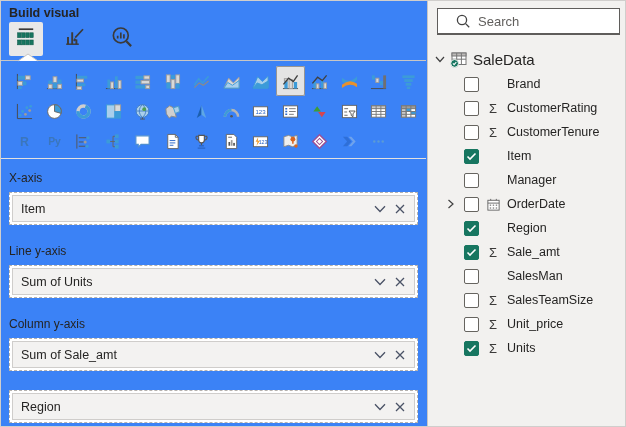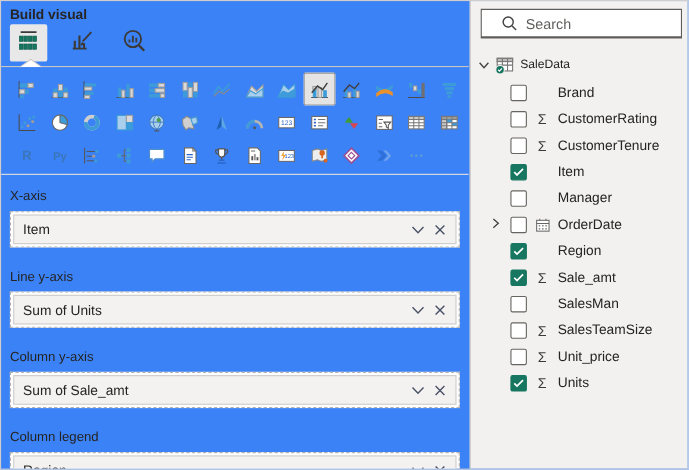--- a/index.html
+++ b/index.html
@@ -26,21 +26,21 @@
   .picons span{display:flex;cursor:pointer;}
   
   .right{position:absolute;left:426px;top:0;width:200px;height:427px;background:#f2f1ef;
          border-left:1px solid #c8c6c4;box-sizing:border-box;}
   .search-box{position:absolute;left:9px;top:7px;width:183px;height:27px;background:#fff;
               border:1px solid #5f5d5b;border-bottom-width:2px;box-sizing:border-box;
               display:flex;align-items:center;padding:0 18px;gap:6px;}
   .search-box input{border:none;outline:none;flex:1;min-width:0;font-size:13px;font-family:inherit;color:#252423;background:transparent;}
   .search-box input::placeholder{color:#605e5c;opacity:1;}
   .tree-root{position:absolute;left:7px;top:48px;display:flex;align-items:center;gap:5px;height:20px;}
-  .root-label{font-size:11px;}
+  .root-label{font-size:15px;}
   .field-rows{position:absolute;left:0;top:71px;width:200px;}
   .frow{height:24px;display:flex;align-items:center;cursor:pointer;}
   .fexp{width:14px;margin-left:16px;display:flex;justify-content:center;}
   .fcheck{width:15px;height:15px;margin-left:6px;border:1px solid #66645f;background:#fff;border-radius:2px;
           box-sizing:border-box;display:flex;align-items:center;justify-content:center;flex:none;cursor:pointer;}
   .fcheck.on{background:#177660;border-color:#177660;}
   .ficon{width:16px;margin-left:6px;font-size:13px;color:#3b3a39;display:flex;justify-content:center;flex:none;}
   .flabel{margin-left:6px;font-size:12.5px;white-space:nowrap;}
 </style>
 </head>
@@ -450,21 +450,20 @@
             <span>
                   <svg width="10" height="10" viewBox="0 0 10 10">
                     <path d="M1 1 L9 9 M9 1 L1 9" stroke="#4a5266" stroke-width="1.3"></path>
                   </svg>
                 </span>
           </span>
         </div>
       </div>
     </div>
         <div class="wgroup">
-      <div class="wlabel">Column legend</div>
       <div class="wbox">
         <div class="pill">
           <span class="ptext">Region</span>
           <span class="picons">
             <span>
                   <svg width="12" height="8" viewBox="0 0 12 8">
                     <path d="M1 1.3 L6 6.5 L11 1.3" fill="none" stroke="#4a5266" stroke-width="1.3"></path>
                   </svg>
                 </span>
             <span>

